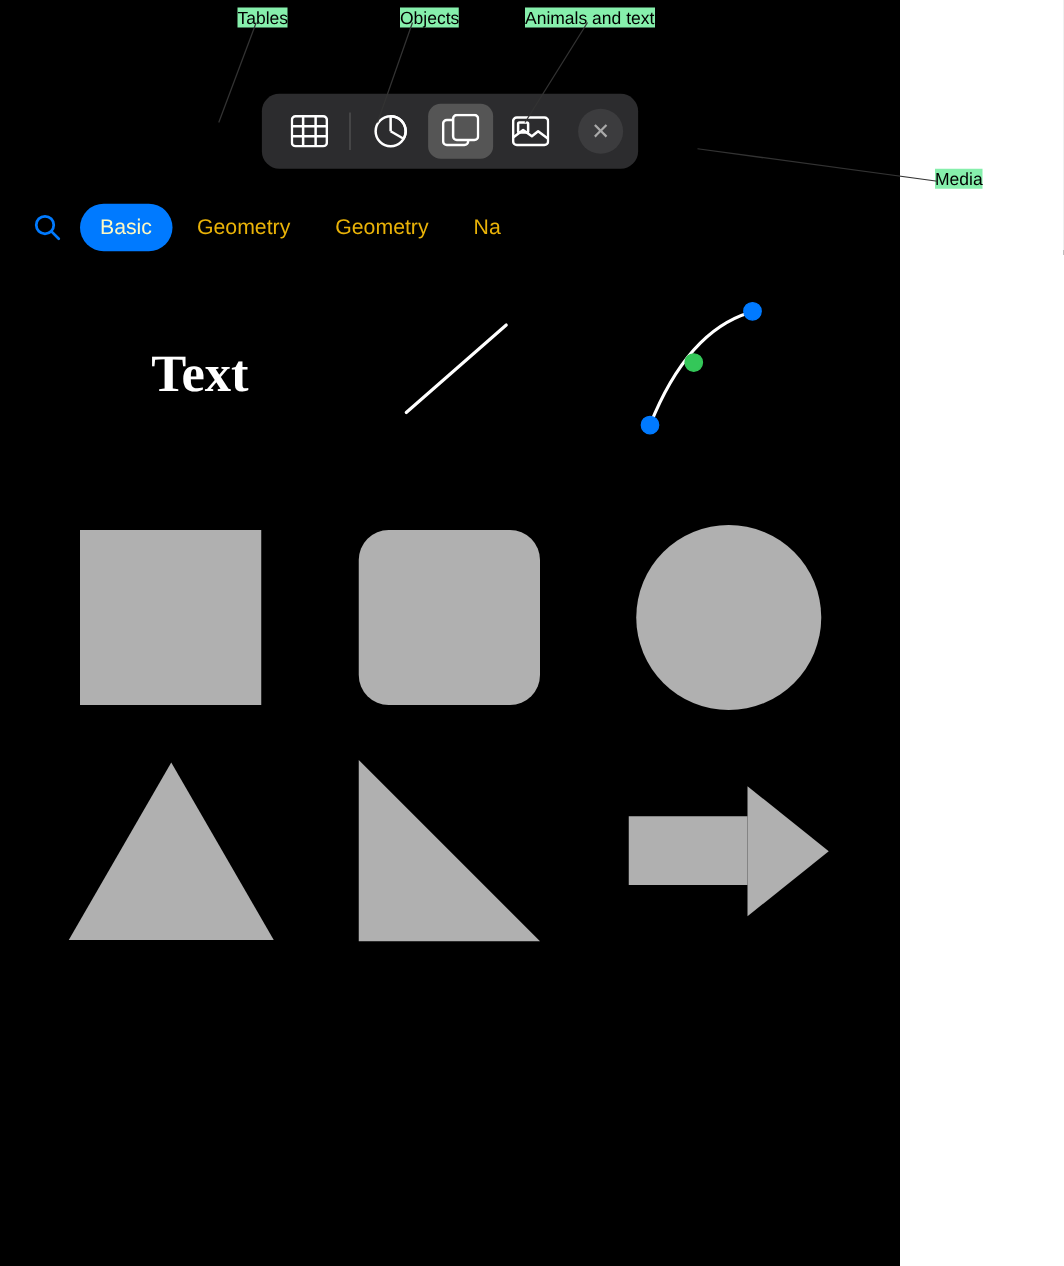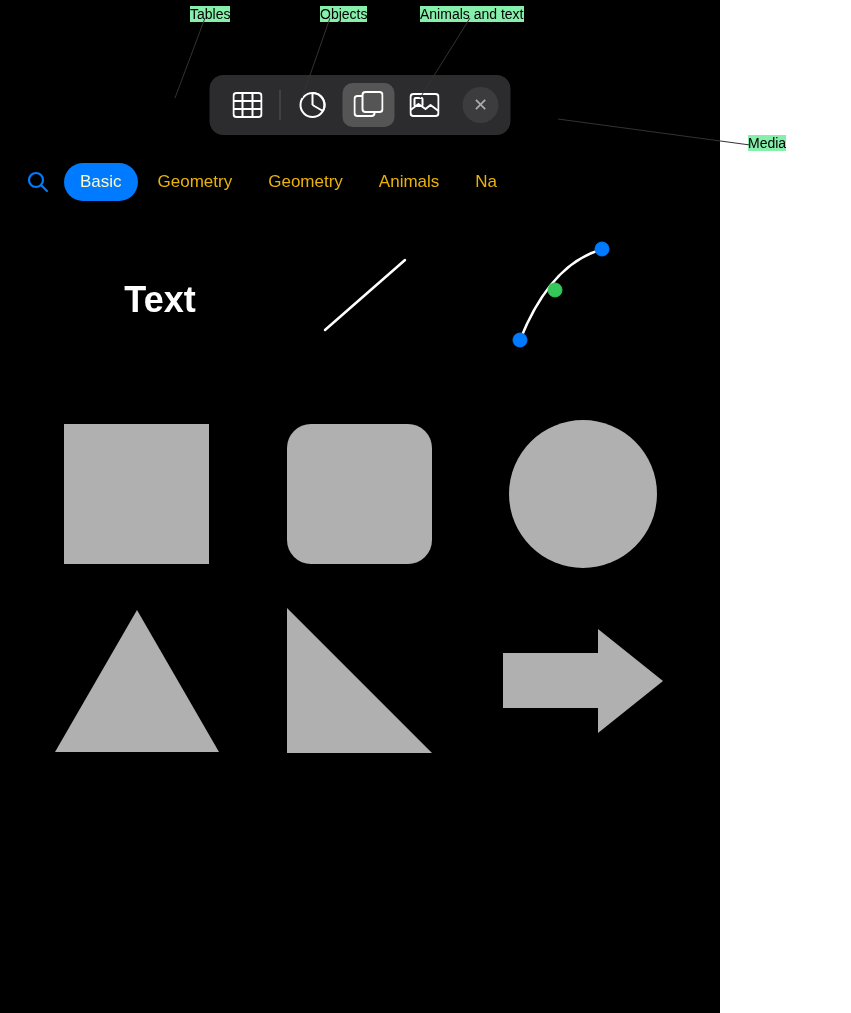--- a/index.html
+++ b/index.html
@@ -146,27 +146,28 @@
     .top-row {
       display: flex;
       align-items: center;
       justify-content: space-around;
       margin-bottom: 60px;
       padding: 0 20px;
     }
 
     .text-item {
       color: #fff;
-      font-size: 36px;
+      font-size: 42px;
       font-weight: 700;
       cursor: pointer;
       width: 160px;
       display: flex;
       align-items: center;
       justify-content: center;
+      font-family: Liberation Serif, serif;
     }
 
     .line-item {
       width: 160px;
       height: 120px;
       display: flex;
       align-items: center;
       justify-content: center;
       cursor: pointer;
     }
@@ -329,21 +330,20 @@
   <div class="category-bar">
     <button class="search-btn">
       <svg width="22" height="22" viewBox="0 0 22 22" fill="none">
         <circle cx="9" cy="9" r="7" stroke="#007aff" stroke-width="2.2"></circle>
         <line x1="14.5" y1="14.5" x2="20" y2="20" stroke="#007aff" stroke-width="2.2" stroke-linecap="round"></line>
       </svg>
     </button>
     <button class="cat-tab active">Basic</button>
     <button class="cat-tab">Geometry</button>
     <button class="cat-tab">Geometry</button>
-    <button class="cat-tab">Animals</button>
     <button class="cat-tab">Na</button>
   </div>
 
   <div class="content-area">
 
     <div class="top-row">
       <div class="text-item">Text</div>
 
       <div class="line-item">
         <svg width="130" height="120" viewBox="0 0 130 120">

